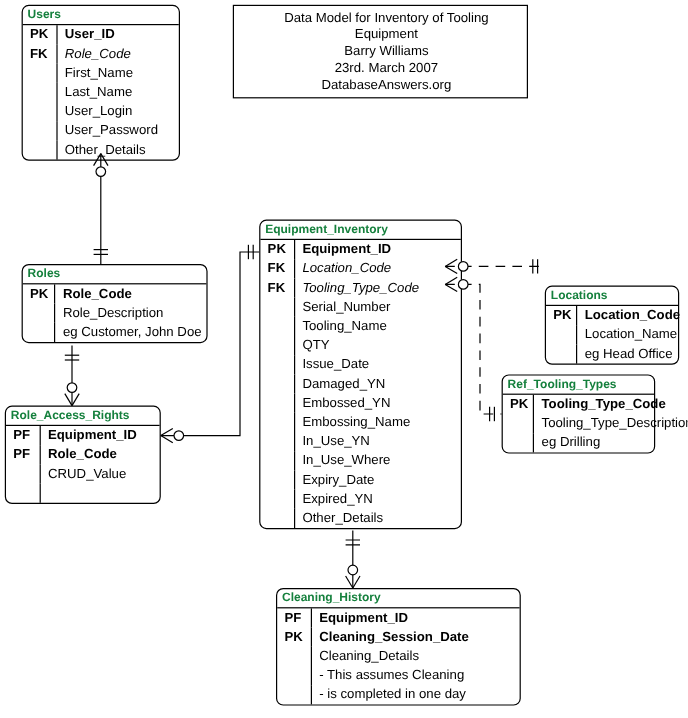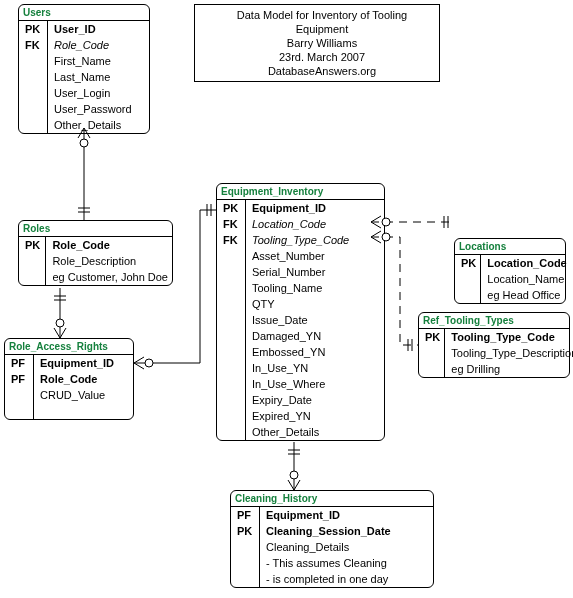--- a/index.html
+++ b/index.html
@@ -160,24 +160,20 @@
       <div class="row">
         <div class="keycol">FK</div>
         <div class="namecol fk">Location_Code</div>
       </div>
       <div class="row">
         <div class="keycol">FK</div>
         <div class="namecol fk">Tooling_Type_Code</div>
       </div>
       <div class="row">
         <div class="keycol">&nbsp;</div>
-        <div class="namecol">Asset_Number</div>
-      </div>
-      <div class="row">
-        <div class="keycol">&nbsp;</div>
         <div class="namecol">Serial_Number</div>
       </div>
       <div class="row">
         <div class="keycol">&nbsp;</div>
         <div class="namecol">Tooling_Name</div>
       </div>
       <div class="row">
         <div class="keycol">&nbsp;</div>
         <div class="namecol">QTY</div>
       </div>
@@ -185,20 +181,24 @@
         <div class="keycol">&nbsp;</div>
         <div class="namecol">Issue_Date</div>
       </div>
       <div class="row">
         <div class="keycol">&nbsp;</div>
         <div class="namecol">Damaged_YN</div>
       </div>
       <div class="row">
         <div class="keycol">&nbsp;</div>
         <div class="namecol">Embossed_YN</div>
+      </div>
+      <div class="row">
+        <div class="keycol">&nbsp;</div>
+        <div class="namecol">Embossing_Name</div>
       </div>
       <div class="row">
         <div class="keycol">&nbsp;</div>
         <div class="namecol">In_Use_YN</div>
       </div>
       <div class="row">
         <div class="keycol">&nbsp;</div>
         <div class="namecol">In_Use_Where</div>
       </div>
       <div class="row">
@@ -227,21 +227,21 @@
         <div class="keycol">&nbsp;</div>
         <div class="namecol">Location_Name</div>
       </div>
       <div class="row">
         <div class="keycol">&nbsp;</div>
         <div class="namecol">eg Head Office</div>
       </div>
     </div>
 </div>
 
-<div class="entity" style="left:418px; top:312px; width:152px;">
+<div class="entity" style="left:418px; top:312px; width:128px;">
   <div class="entity-title">Ref_Tooling_Types</div>
   <div class="entity-body">
       <div class="row">
         <div class="keycol">PK</div>
         <div class="namecol bold">Tooling_Type_Code</div>
       </div>
       <div class="row">
         <div class="keycol">&nbsp;</div>
         <div class="namecol">Tooling_Type_Description</div>
       </div>

